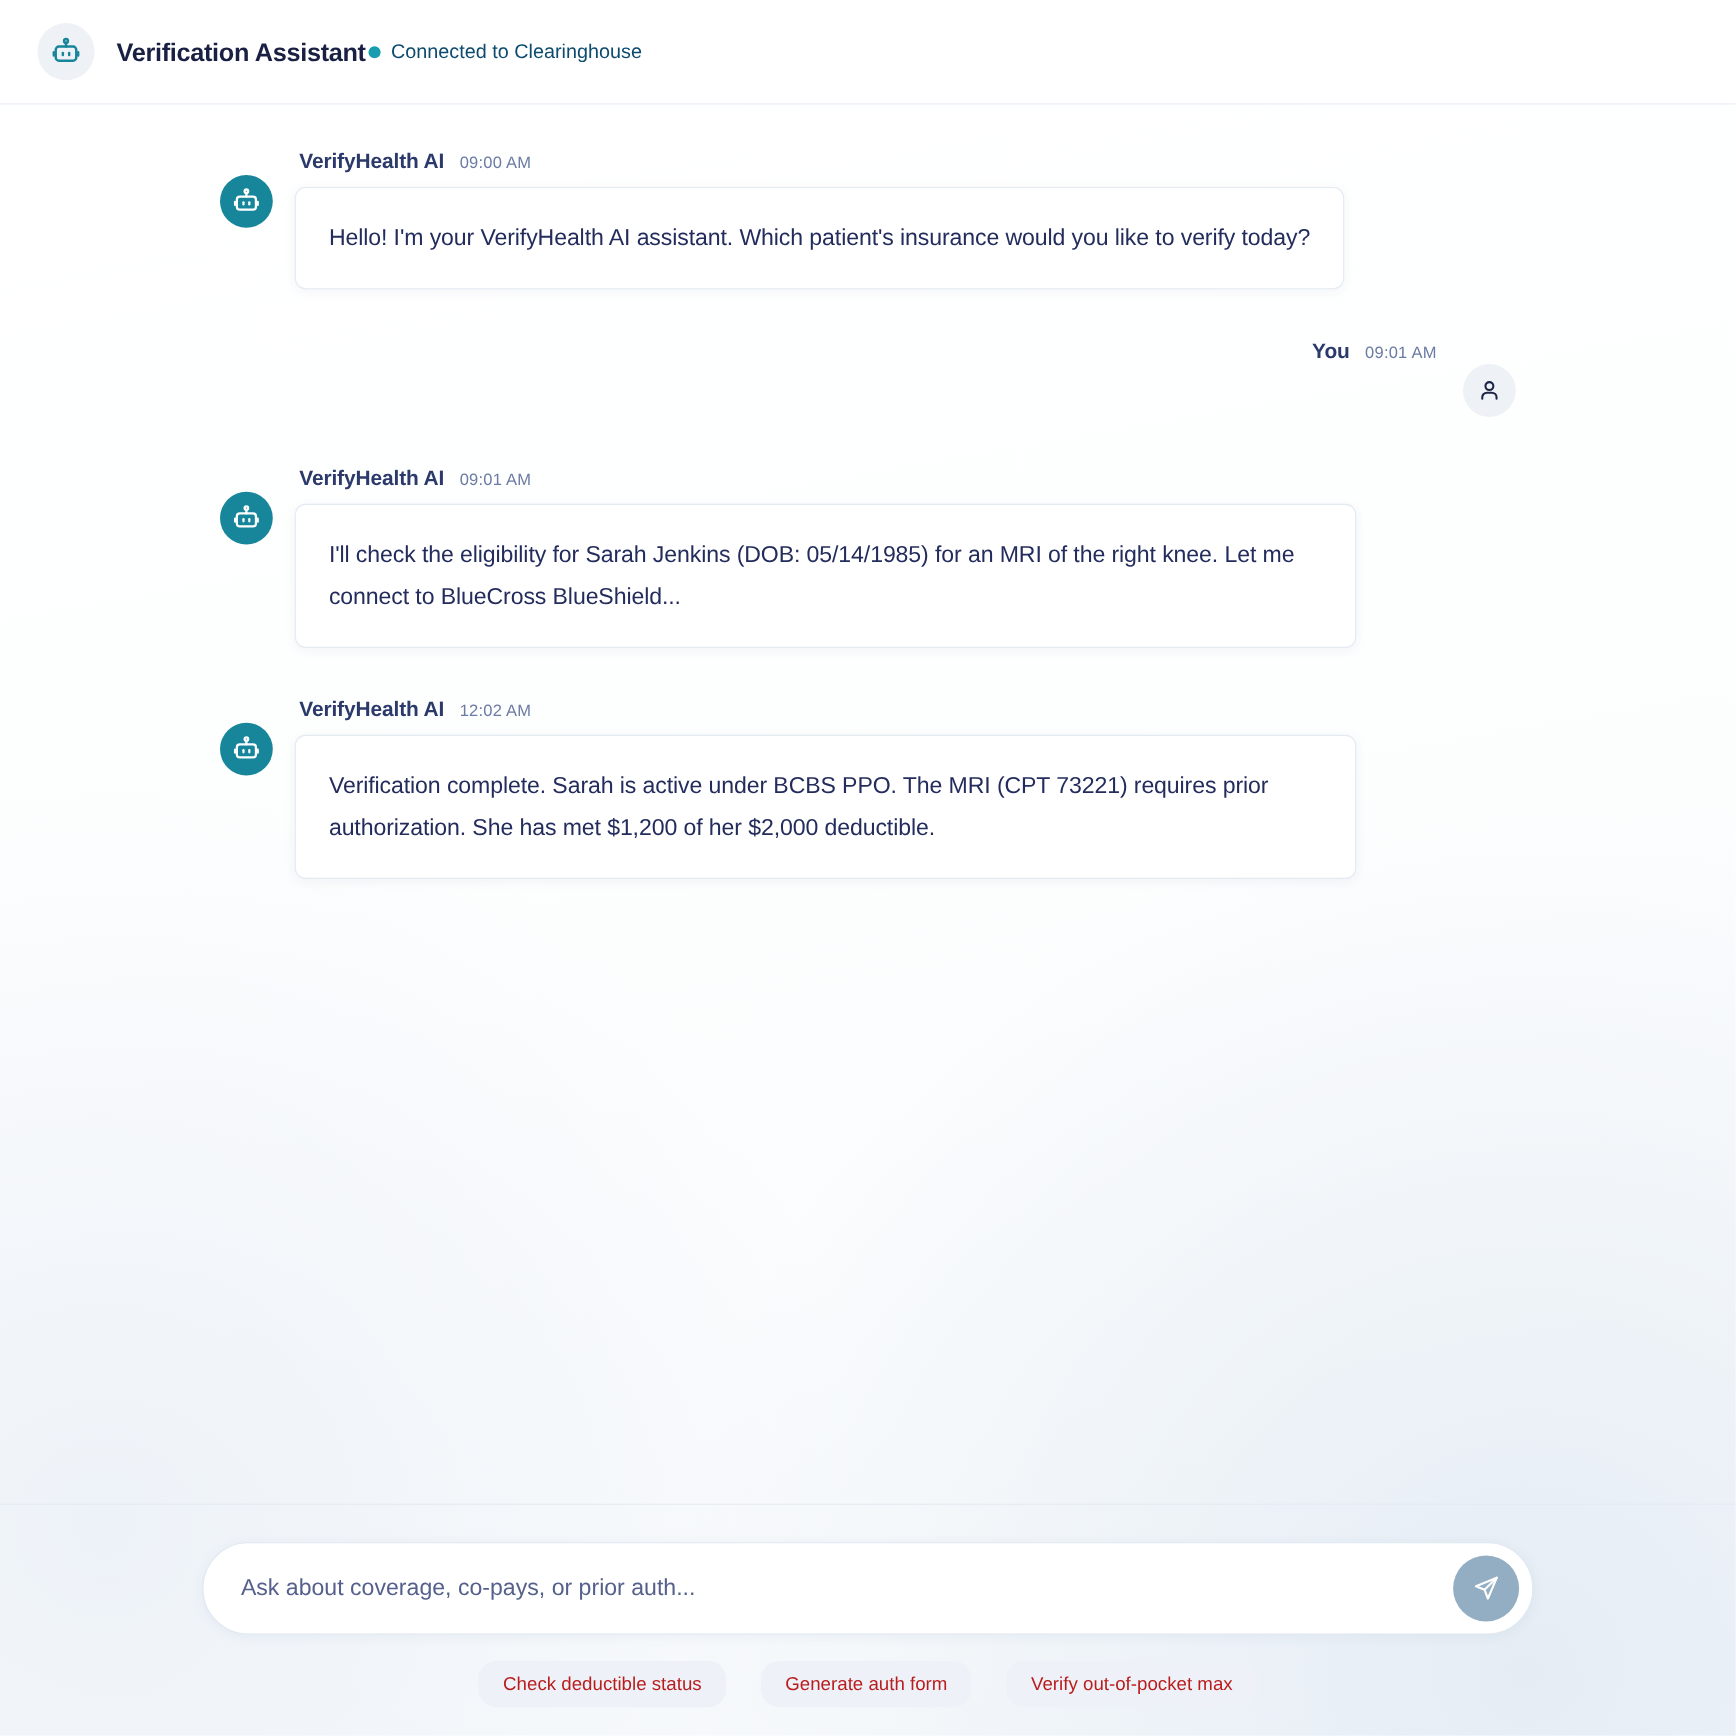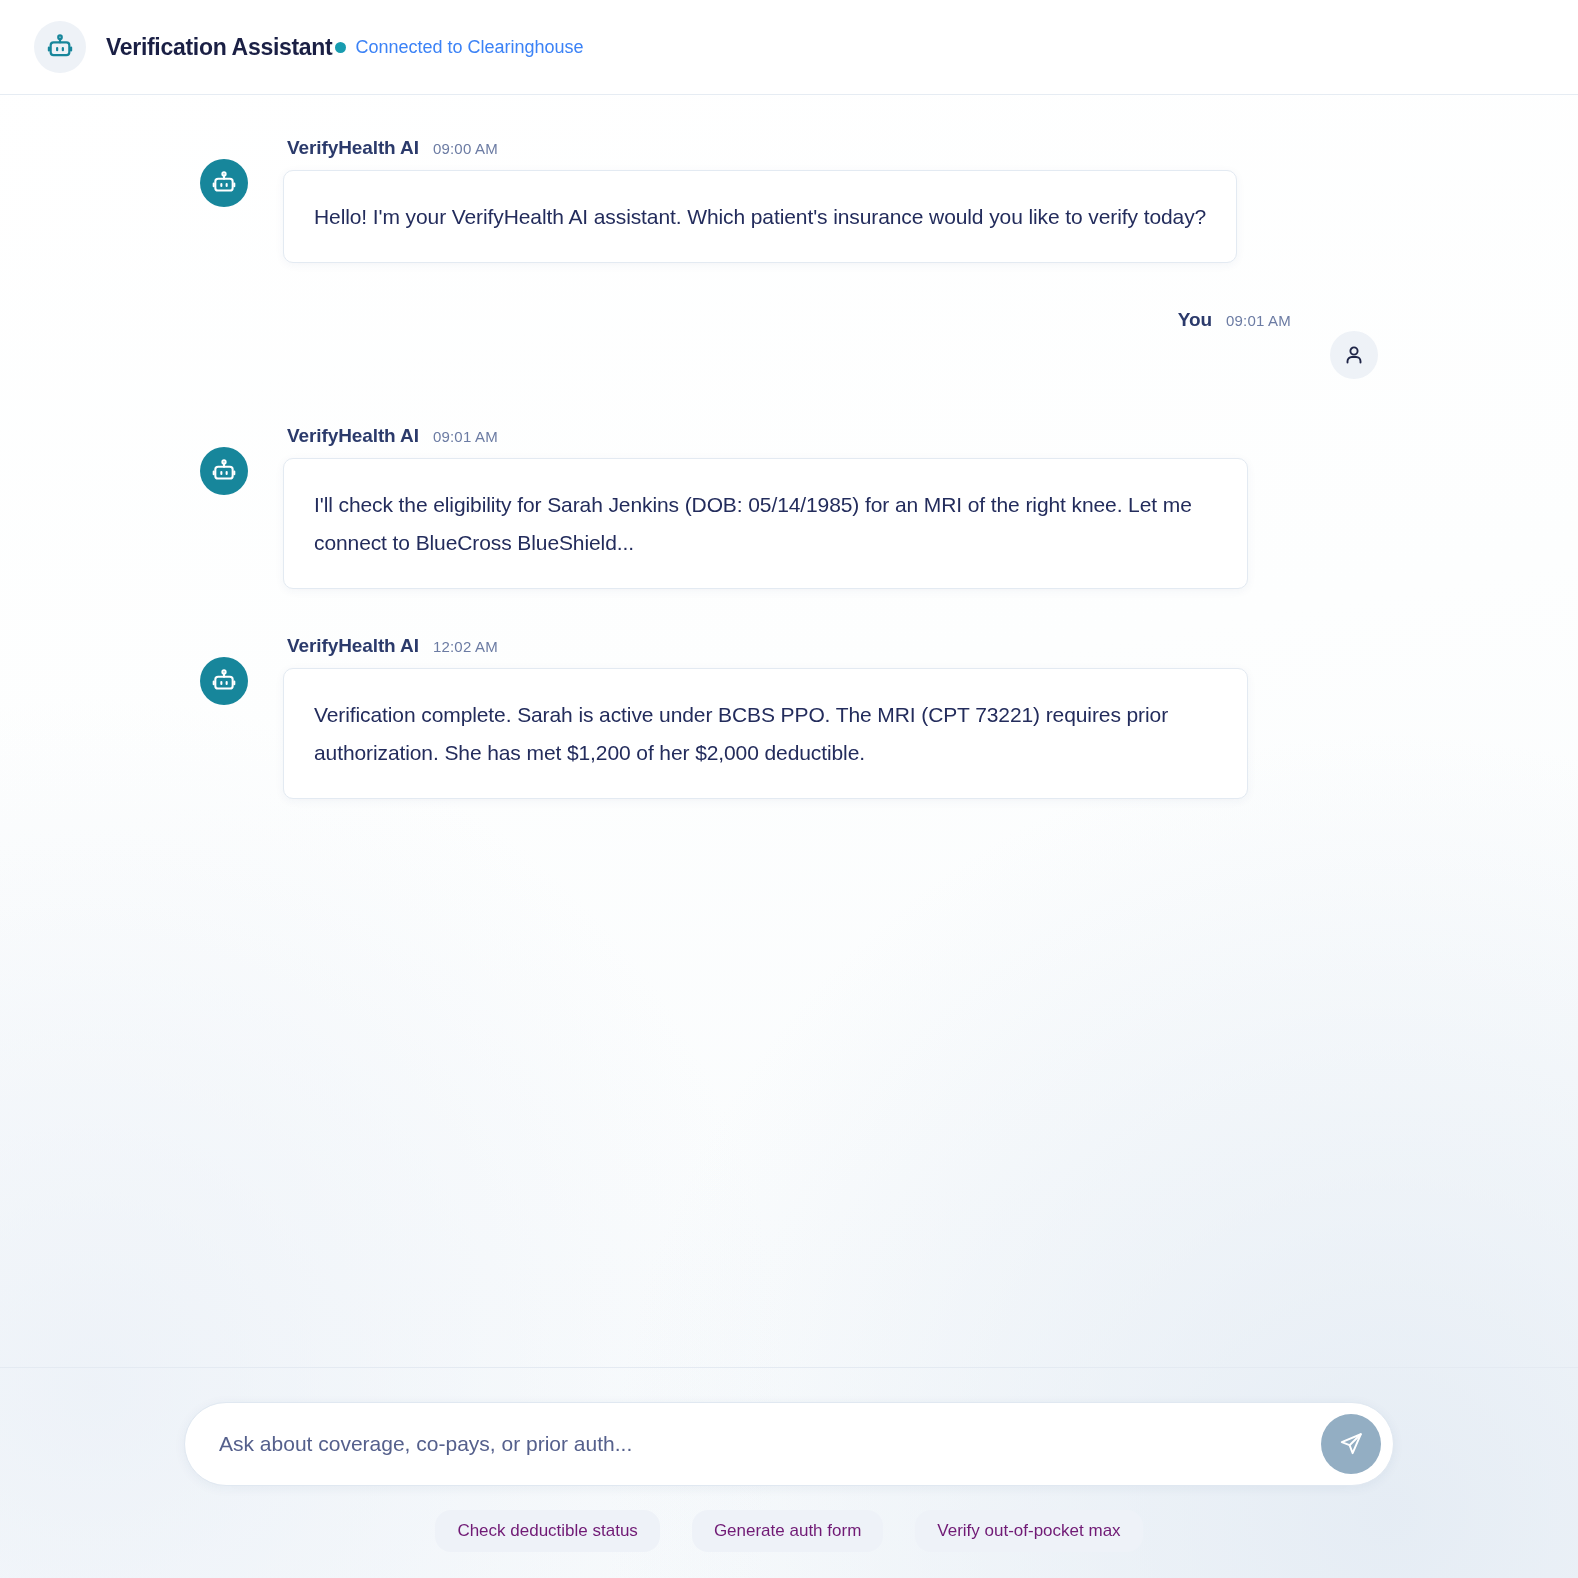--- a/index.html
+++ b/index.html
@@ -55,21 +55,21 @@
     color: #1a1f44;
     letter-spacing: -0.3px;
     line-height: 1.15;
   }
 
   .header-status {
     display: flex;
     align-items: center;
     gap: 9px;
     font-size: 18px;
-    color: #3b82f6;
+    color: #0c4a6e;
     line-height: 1.15;
   }
 
   .status-dot {
     width: 11px;
     height: 11px;
     border-radius: 50%;
     background: #189cb0;
     flex: 0 0 auto;
   }
@@ -85,21 +85,21 @@
     width: 1178px;
     margin: 0 auto;
     display: flex;
     flex-direction: column;
     gap: 46px;
   }
 
   .msg-row {
     display: flex;
     align-items: flex-start;
-    gap: 35px;
+    gap: 20px;
   }
   .msg-row.user { flex-direction: row-reverse; }
 
   .msg-avatar {
     width: 48px;
     height: 48px;
     border-radius: 50%;
     flex: 0 0 auto;
     display: flex;
     align-items: center;
@@ -217,21 +217,21 @@
     margin-top: 24px;
   }
 
   .chip {
     background: #eef2f8;
     border: none;
     border-radius: 16px;
     padding: 11px 22px;
     font-family: "Liberation Sans", sans-serif;
     font-size: 17px;
-    color: #701a75;
+    color: #b91c1c;
     cursor: pointer;
     white-space: nowrap;
   }
 </style>
 </head>
 <body>
 
 <div class="app">
 
   <div class="header">

